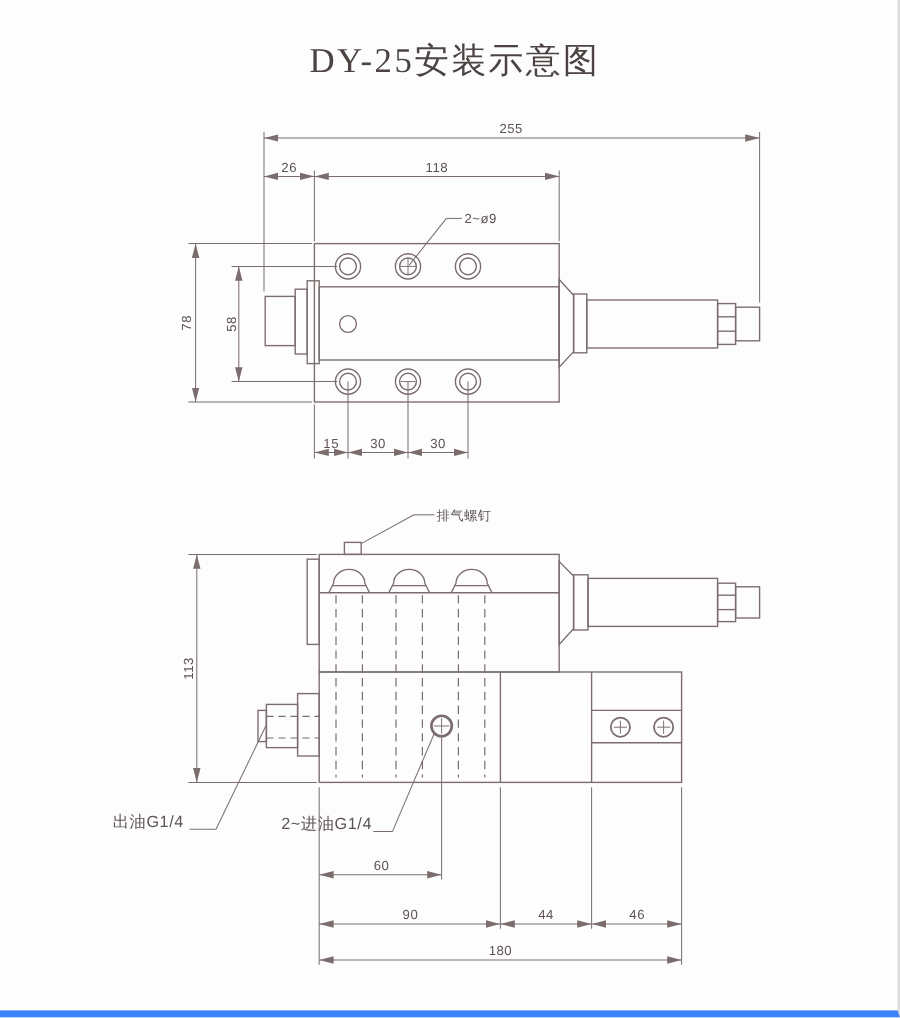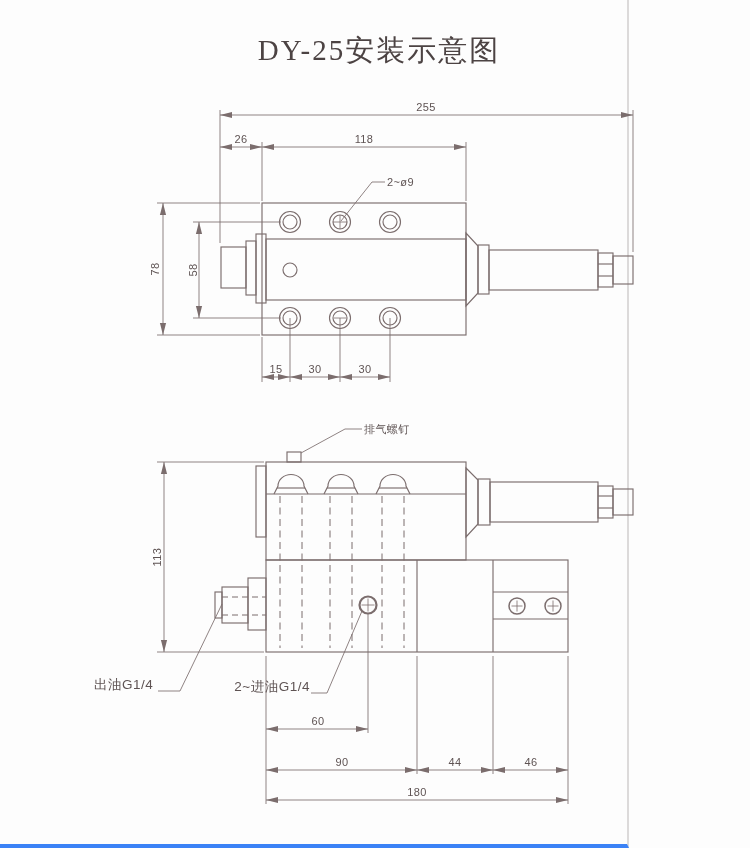--- a/index.html
+++ b/index.html
@@ -1,21 +1,21 @@
 <!DOCTYPE html>
 <html style="--background: #fdfdfd; --line-color: #7b6d6d; --text-color: #5e5353; --title-color: #4c4343;"><head>
 <meta charset="utf-8">
 <style>
   :root{
     --background:#fdfdfd; --line-color:#7b6d6d; --text-color:#5e5353; --title-color:#4c4343;
   }
   html,body{margin:0;padding:0;}
   body{background:var(--background);width:750px;height:848px;overflow:hidden;}
-  .stage{position:relative;width:629px;height:848px;background:var(--background);
-         border-right:2px solid #dcdada;border-bottom:4px solid #3b82f6;box-sizing:border-box;}
+  .stage{position:relative;width:750px;height:848px;background:var(--background);
+         border-right:2px solid #dcdada;border-bottom:6px solid #3b82f6;box-sizing:border-box;}
   svg{display:block;}
   svg line, svg rect, svg circle, svg path{fill:none;stroke:var(--line-color);stroke-width:1.15;}
   .dim{stroke-width:0.85;}
   .thin{stroke-width:0.8;}
   .dash{stroke-dasharray:7 4.5;stroke-width:1;}
   .dash2{stroke-dasharray:6 4;stroke-width:1;}
   .bold{stroke-width:2.2;}
   .screw{stroke-width:1.5;}
   text{fill:var(--text-color);stroke:none;font-family:"Liberation Sans","DejaVu Sans",sans-serif;
        font-size:11px;letter-spacing:0.4px;}

